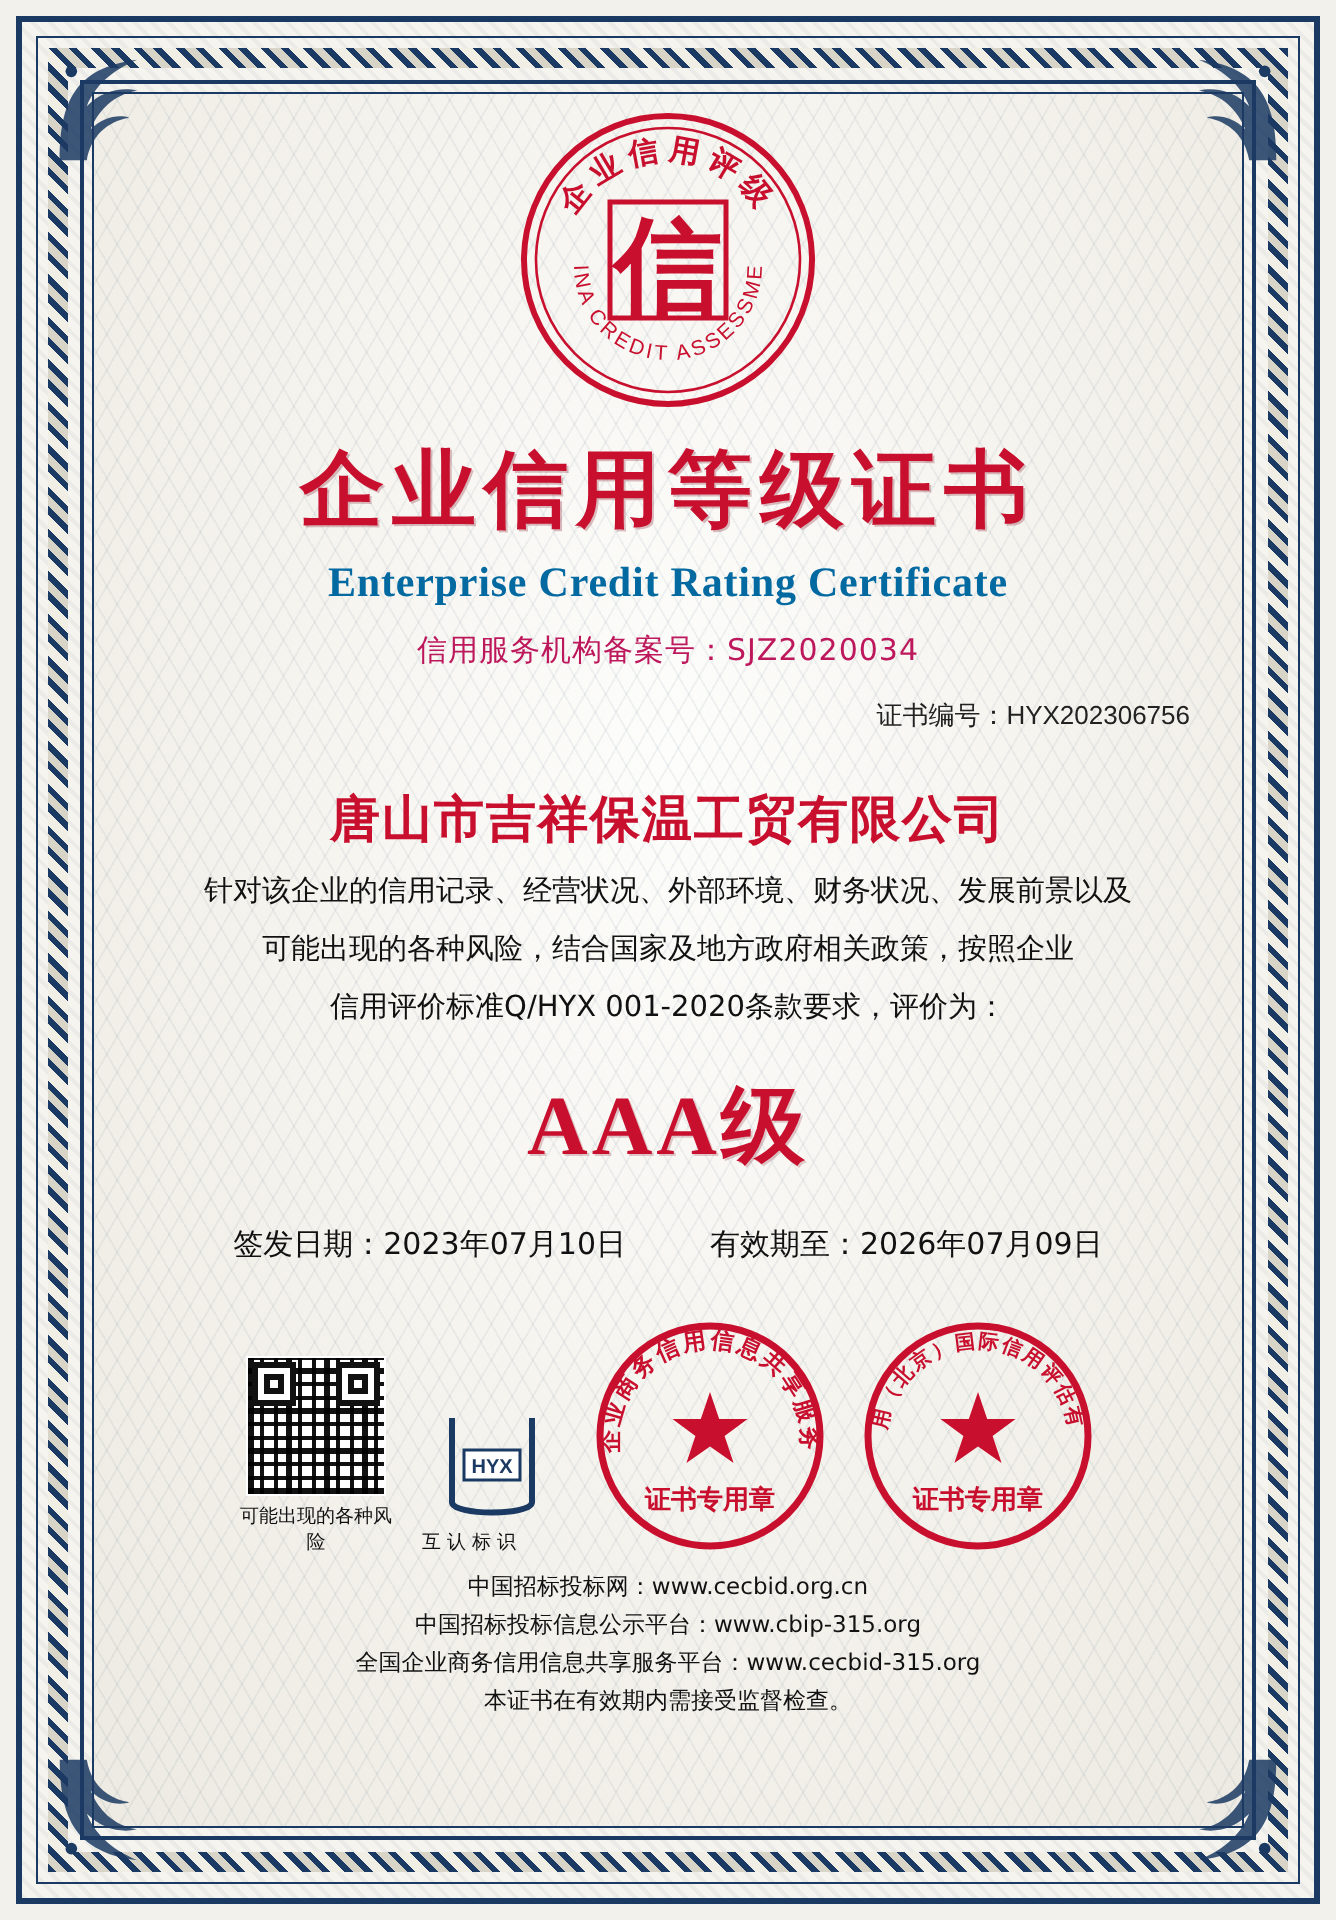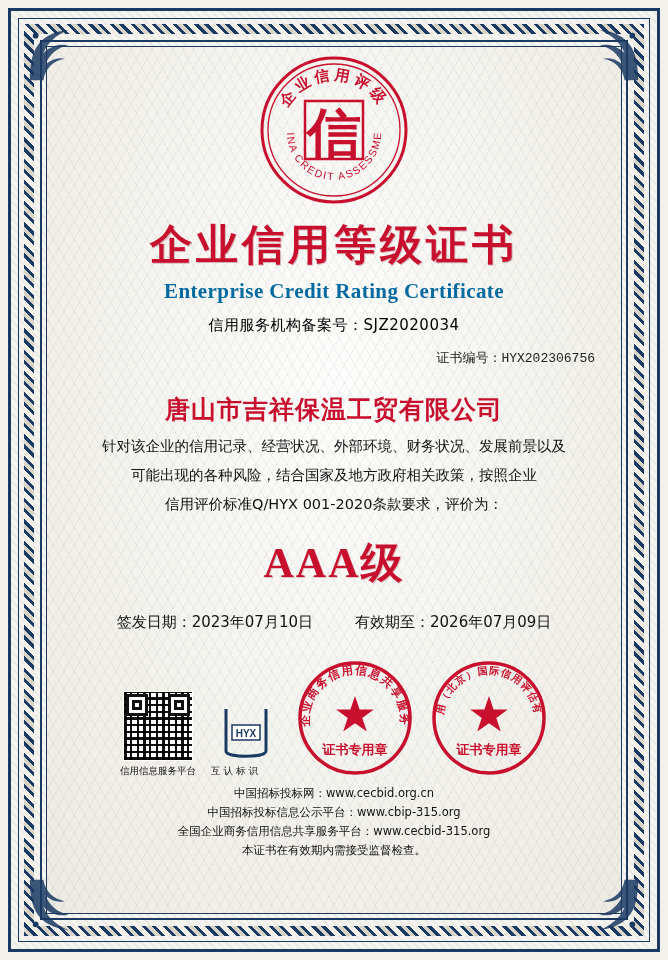--- a/index.html
+++ b/index.html
@@ -109,28 +109,28 @@
     font-family: "Liberation Serif", serif;
     font-size: 21px;
     font-weight: bold;
     color: #0369a1;
     letter-spacing: 0.4px;
   }
   .filing-no {
     margin-top: 12px;
     font-family: "DejaVu Sans", sans-serif;
     font-size: 15px;
-    color: #000000;
+    color: #be185d;
     letter-spacing: 0.5px;
   }
   .cert-no {
     align-self: flex-end;
     margin-top: 14px;
     margin-right: 26px;
-    font-family: Liberation Mono, monospace;
+    font-family: Liberation Sans, sans-serif;
     font-size: 13px;
     color: #222;
   }
   .company {
     margin-top: 26px;
     font-family: "DejaVu Sans", sans-serif;
     font-size: 25px;
     font-weight: bold;
     color: #c8102e;
     letter-spacing: 1px;
@@ -303,21 +303,21 @@
       <div>
         <span>有效期至：</span><span>2026年07月09日</span>
       </div>
     </div>
 
     <div class="bottom-row">
 
 
       <div class="qr-block">
         <div class="qr"></div>
-        <div class="qr-caption">信用信息服务平台</div>
+        <div class="qr-caption">可能出现的各种风险</div>
       </div>
 
       <div class="hyx-block">
         <div class="hyx-logo">
           <svg viewBox="0 0 52 56">
             <path d="M6 4 L6 46 M46 4 L46 46" stroke="#1b3a63" stroke-width="3" fill="none"></path>
             <path d="M6 46 C6 53 46 53 46 46" stroke="#1b3a63" stroke-width="3" fill="none"></path>
             <rect x="12" y="20" width="28" height="15" fill="#ffffff" stroke="#1b3a63" stroke-width="1.5"></rect>
             <text x="26" y="31.5" text-anchor="middle" font-family="Liberation Sans, sans-serif" font-size="10" font-weight="bold" fill="#1b3a63">HYX</text>
           </svg>

